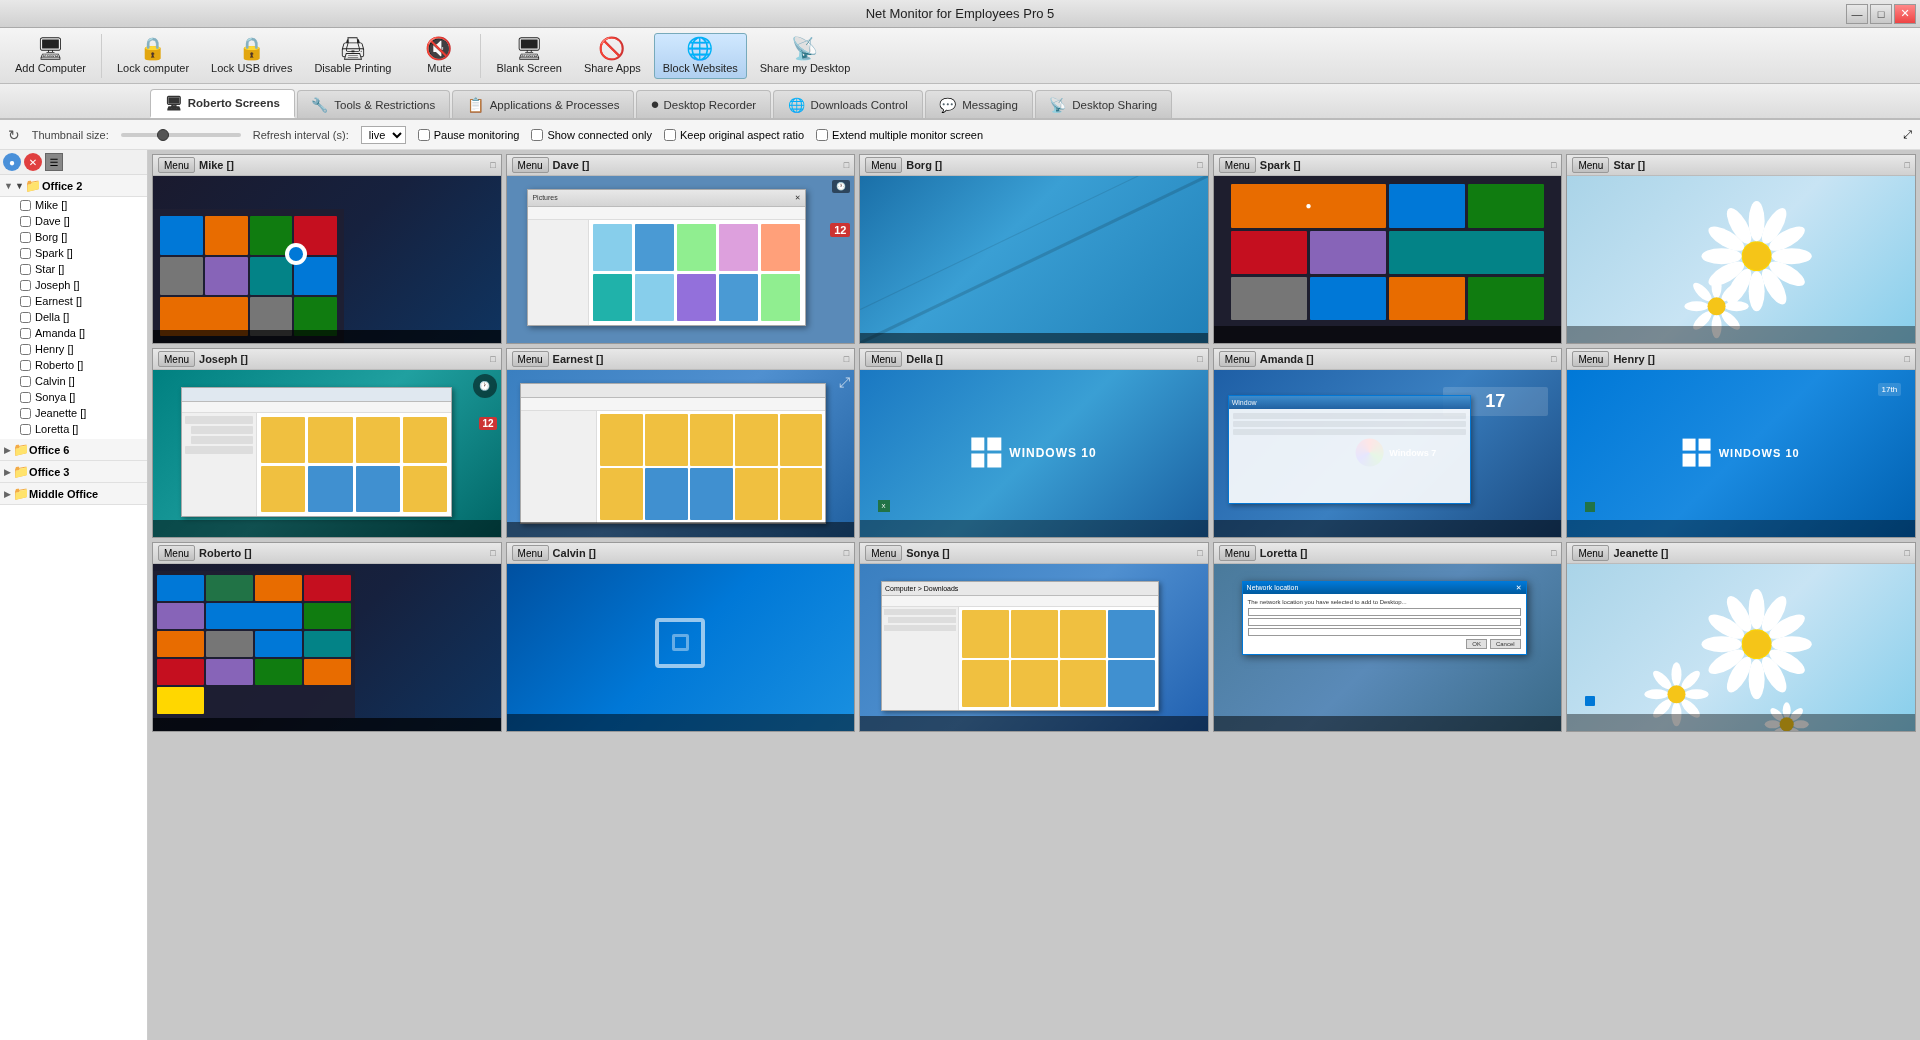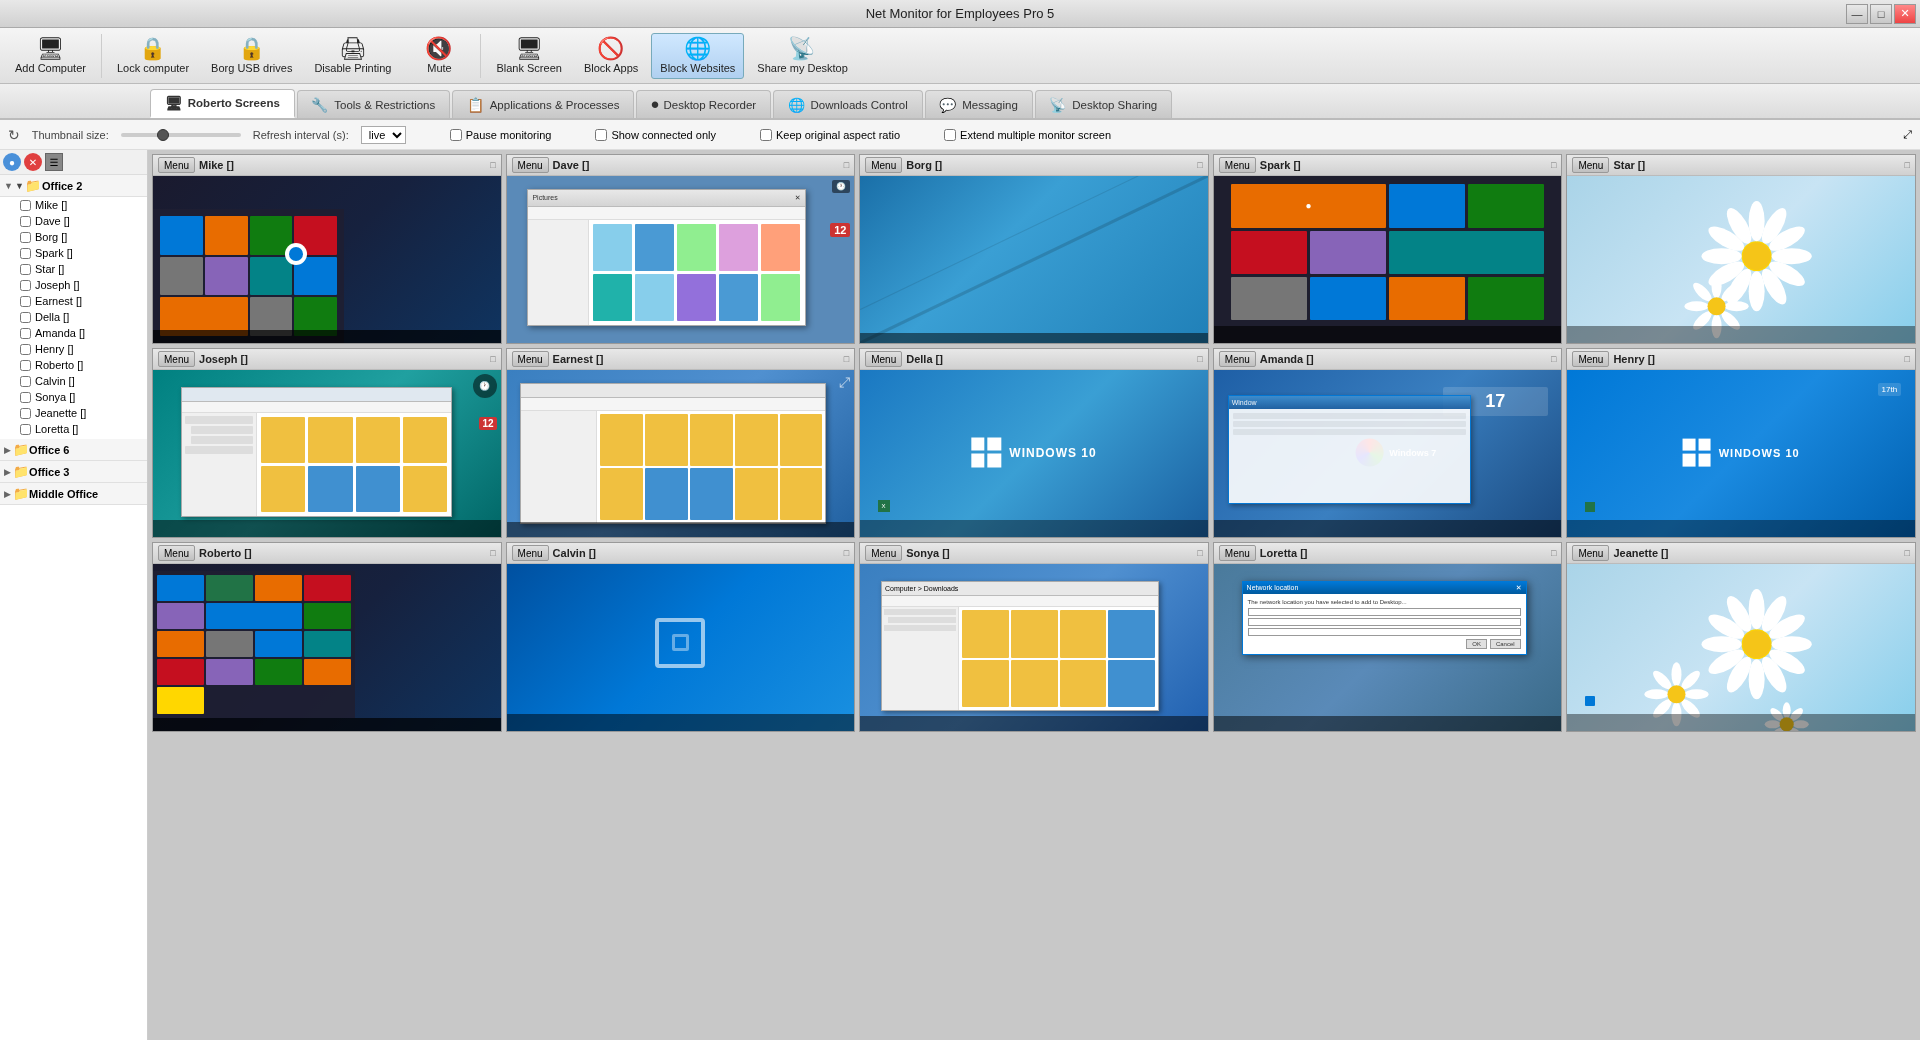--- a/index.html
+++ b/index.html
@@ -89,21 +89,21 @@
       padding: 0 8px;
       gap: 12px;
       border-bottom: 1px solid #ddd;
       font-size: 11px;
     }
     .opt-refresh-icon { font-size: 14px; cursor: pointer; color: #555; }
     .opt-label { color: #444; }
     .opt-slider { width: 120px; height: 4px; background: #ccc; border-radius: 2px; position: relative; }
     .opt-slider-thumb { position: absolute; left: 30%; top: -4px; width: 12px; height: 12px; background: #555; border-radius: 50%; border: 1px solid #333; }
     .opt-select { font-size: 11px; padding: 1px 3px; border: 1px solid #aaa; background: white; }
-    .opt-check { display: flex; align-items: center; gap: 4px; margin-left: 32px; }
+    .opt-check { display: flex; align-items: center; gap: 4px; }
     .opt-check input { width: 12px; height: 12px; }
 
     
     #main {
       display: flex;
       height: calc(1040px - 28px - 56px - 36px - 30px);
     }
 
     
     #sidebar {
@@ -208,38 +208,38 @@
     <span class="tb-icon">🖥</span>
     <span>Add Computer</span>
   </button>
   <div class="toolbar-sep"></div>
   <button class="toolbar-btn">
     <span class="tb-icon">🔒</span>
     <span>Lock computer</span>
   </button>
   <button class="toolbar-btn">
     <span class="tb-icon">🔒</span>
-    <span>Borg USB drives</span>
+    <span>Lock USB drives</span>
   </button>
   <button class="toolbar-btn">
     <span class="tb-icon">🖨</span>
     <span>Disable Printing</span>
   </button>
   <button class="toolbar-btn">
     <span class="tb-icon">🔇</span>
     <span>Mute</span>
   </button>
   <div class="toolbar-sep"></div>
   <button class="toolbar-btn">
     <span class="tb-icon">🖥</span>
     <span>Blank Screen</span>
   </button>
   <button class="toolbar-btn">
     <span class="tb-icon">🚫</span>
-    <span>Block Apps</span>
+    <span>Share Apps</span>
   </button>
   <button class="toolbar-btn" style="background:linear-gradient(to bottom,#d0e8ff,#b0d0f0);border:1px solid #7ab;">
     <span class="tb-icon">🌐</span>
     <span>Block Websites</span>
   </button>
   <button class="toolbar-btn">
     <span class="tb-icon">📡</span>
     <span>Share my Desktop</span>
   </button>
 </div>

